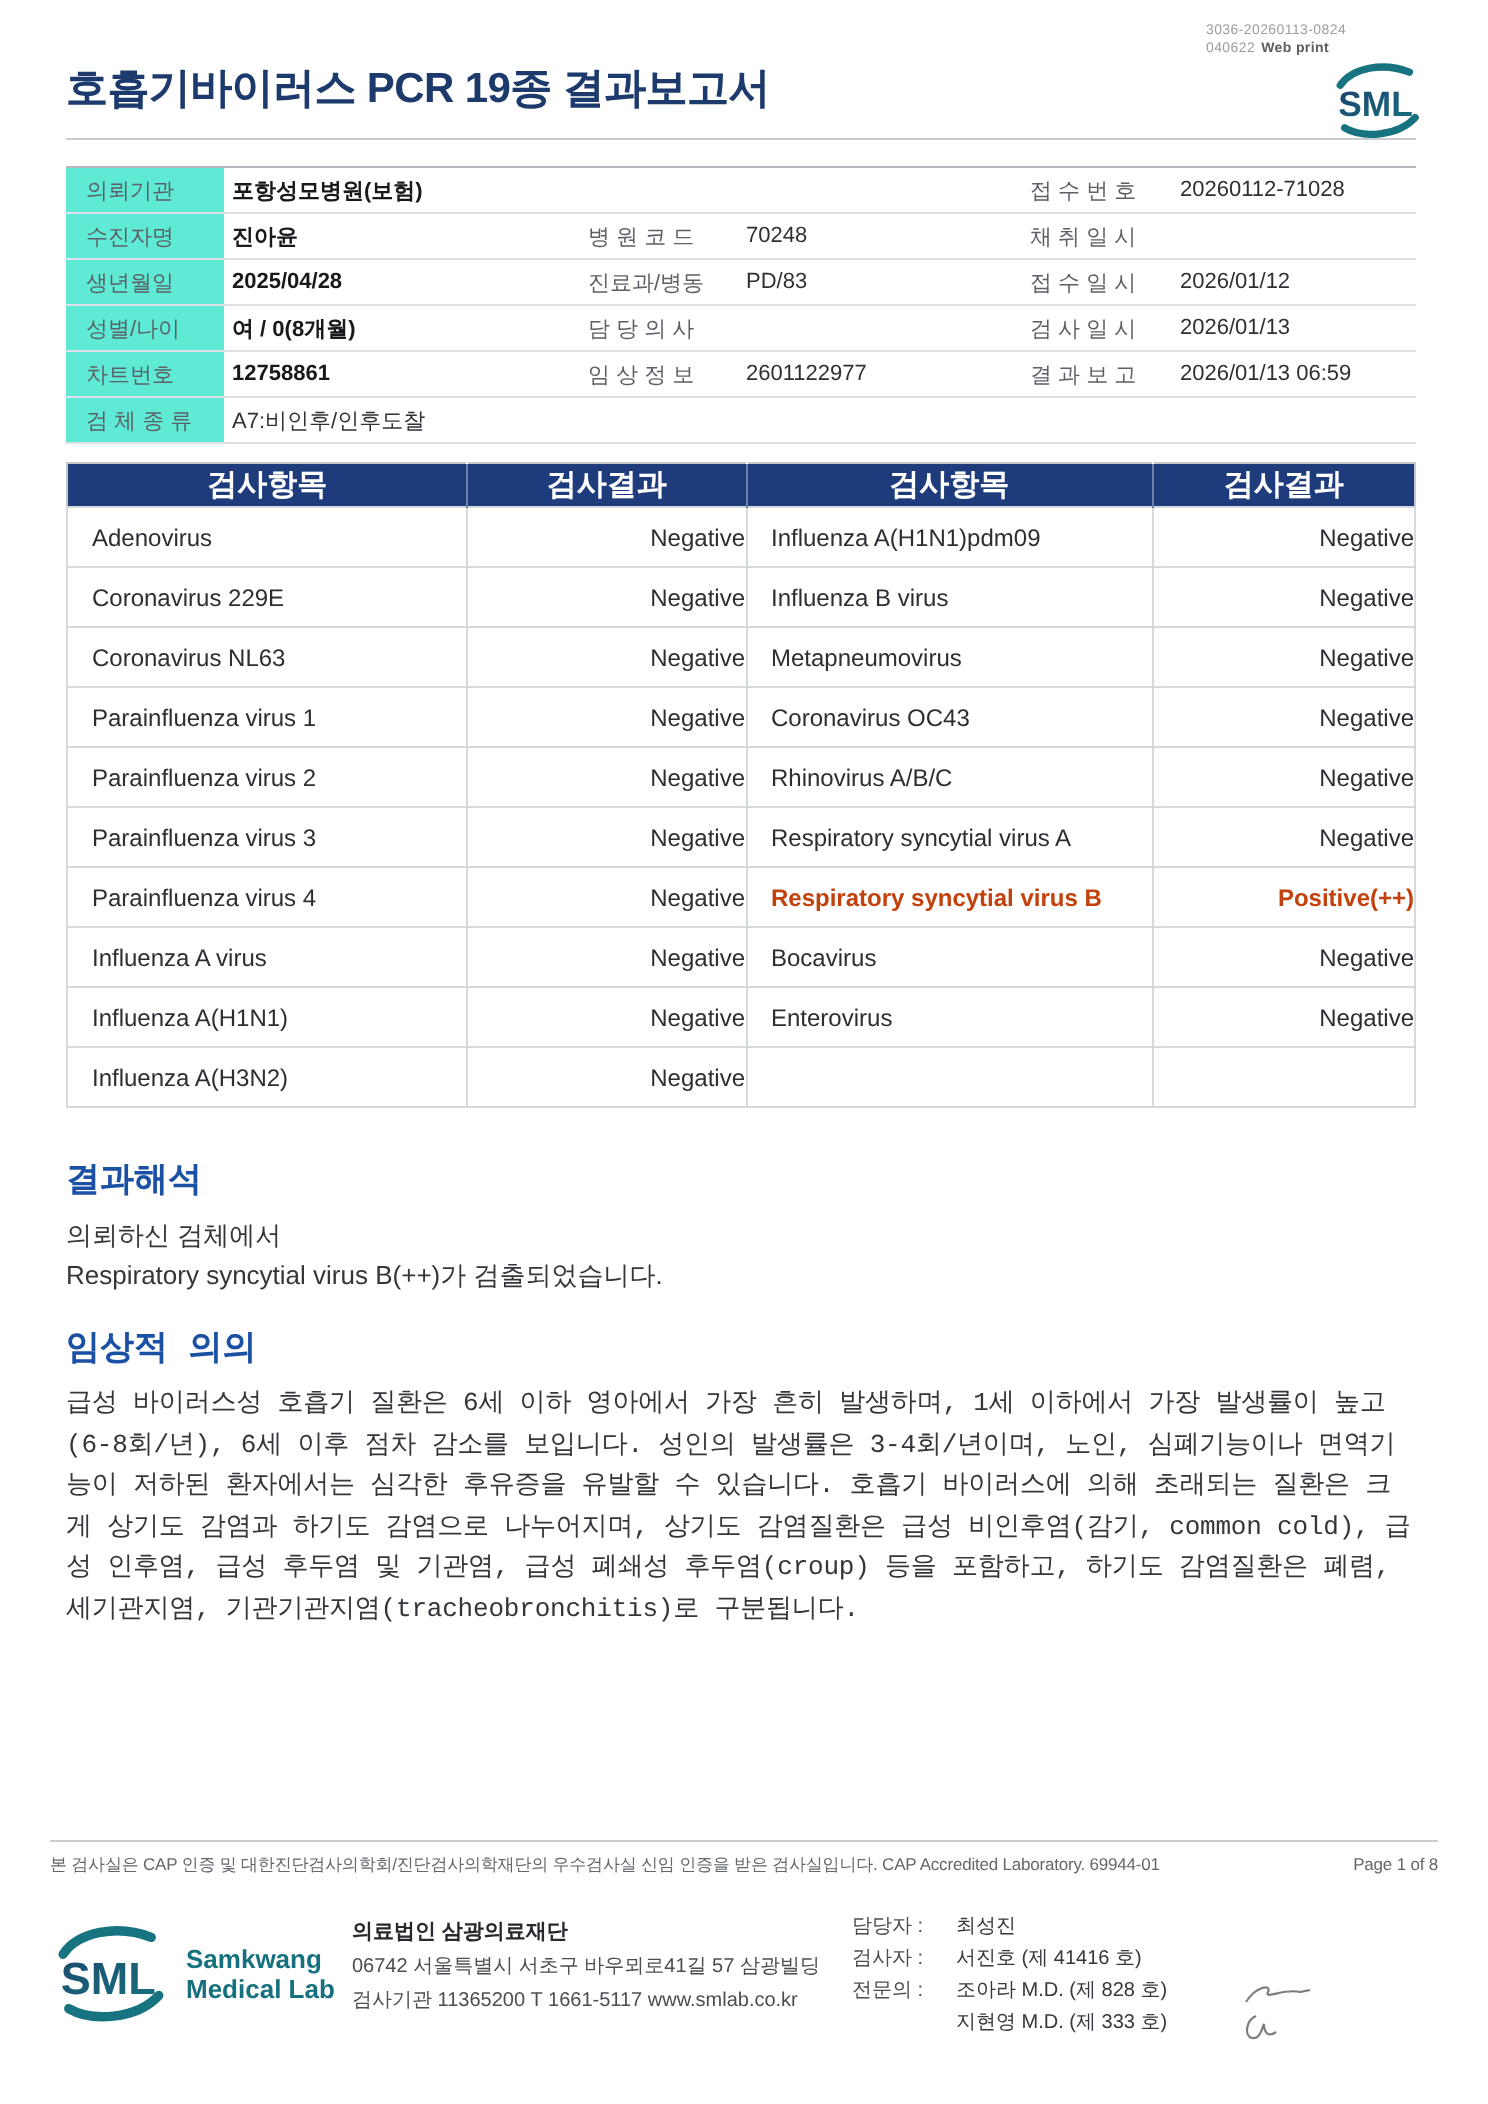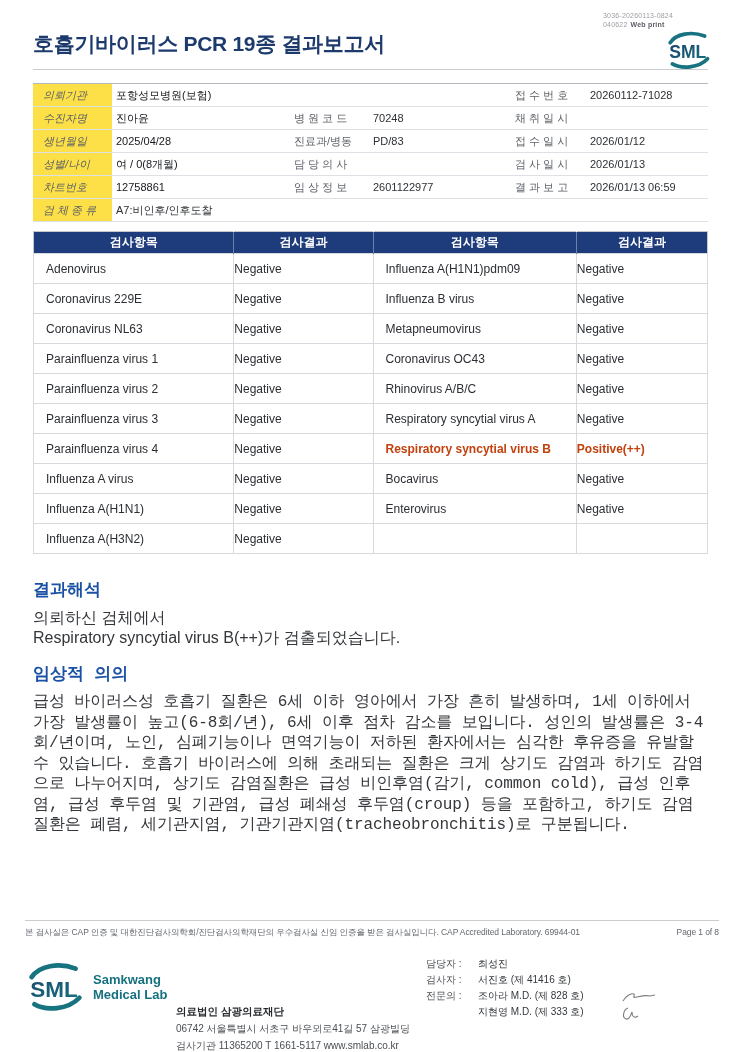--- a/index.html
+++ b/index.html
@@ -13,55 +13,55 @@
 
   .logo-top { position:absolute; top:29px; left:665px; }
 
   .title { padding-top:30px; font-size:21px; font-weight:bold; color:#1d3a6d; letter-spacing:-.3px; }
   .rule { height:1px; background:#c9cdd2; margin-top:11px; }
 
   
   table { border-collapse:collapse; table-layout:fixed; width:100%; }
   .patient { margin-top:13px; border-top:1px solid #b5b9bf; }
   .patient td { height:23px; border-bottom:1px solid #dde0e4; vertical-align:middle; font-size:11px; white-space:nowrap; overflow:hidden; }
-  .plab  { background:#fde047; color:#5d6167; padding-left:10px;font-style:italic; }
+  .plab  { background:#5eead4; color:#5d6167; padding-left:10px; }
   .plabw { color:#5d6167; padding-left:1px; }
-  .pvalb { font-weight:normal; color:#17191d; font-size:12px; padding-left:4px; }
+  .pvalb { font-weight:bold; color:#17191d; font-size:12px; padding-left:4px; }
   .pval  { color:#2d3034; font-size:11.5px; padding-left:2px; }
 
   
   .section-bar { display:flex; justify-content:space-between; align-items:flex-end; margin-top:14px; }
   .section-title { color:#1b51a5; font-weight:bold; font-size:12.5px; }
   .insurance { color:#3c3f45; font-size:11.5px; }
 
   
   .results { margin-top:9px; border:1px solid #c4c8cd; }
-  .results th { background:#1e3c7c; color:#ffffff; font-size:12px; font-weight:bold; height:22px; border-right:1px solid rgba(255,255,255,.35); }
+  .results th { background:#1e3c7c; color:#ffffff; font-size:15px; font-weight:bold; height:22px; border-right:1px solid rgba(255,255,255,.35); }
   .results th:last-child { border-right:none; }
   .results td { height:30px; border:1px solid #d6d9dd; font-size:12px; color:#2b2e33; vertical-align:middle; }
   .results td.item { padding-left:12px; }
-  .results td.res { text-align:left; }
+  .results td.res { text-align:right; }
   .results td.pos, .results td.pos.item { color:#c2410c; font-weight:bold; }
 
   
   .sec { margin-top:24px; }
   .sec-h { color:#1b51a5; font-weight:bold; font-size:17px; }
-  .sec-body { margin-top:7px; font-size:16px; color:#33363a; line-height:20px; }
+  .sec-body { margin-top:7px; font-size:13px; color:#33363a; line-height:20px; }
   .sec-method { margin-top:27px; }
   .sec-clin { margin-top:14px;font-family:Liberation Mono, monospace; }
   .sec-clin .sec-body { line-height:20.5px; letter-spacing:-.1px; }
 
   
   .footer { position:absolute; top:920px; left:0; right:0; height:108px; }
   .f-rule { height:1px; background:#c9cdd0; margin:0 25px; }
   .cert-row { display:flex; justify-content:space-between; padding:6px 25px 0 25px; font-size:8.5px; color:#63676d; letter-spacing:-.1px; }
   .f-logo { position:absolute; left:25px; top:40px; display:flex; align-items:center; }
   .f-logo-name { margin-left:8px; color:#16717f; font-size:13px; font-weight:bold; line-height:15px; }
   .f-org { position:absolute; left:176px; top:38px; font-size:10px; color:#4a4e53; line-height:17px; }
-  .f-org .org-name { font-size:10.5px; font-weight:bold; color:#26292d;margin-top:45px; }
+  .f-org .org-name { font-size:10.5px; font-weight:bold; color:#26292d; }
   .f-staff { position:absolute; left:426px; top:36px; font-size:10px; line-height:16px; color:#35383c; }
   .staff-row { display:flex; }
   .staff-lab { width:42px; color:#4a4e53; }
   .staff-val { margin-left:10px; }
   .sig { margin-left:14px; position:relative; top:2px; }
 </style>
 </head>
 <body>
 
 <div class="small-print">

